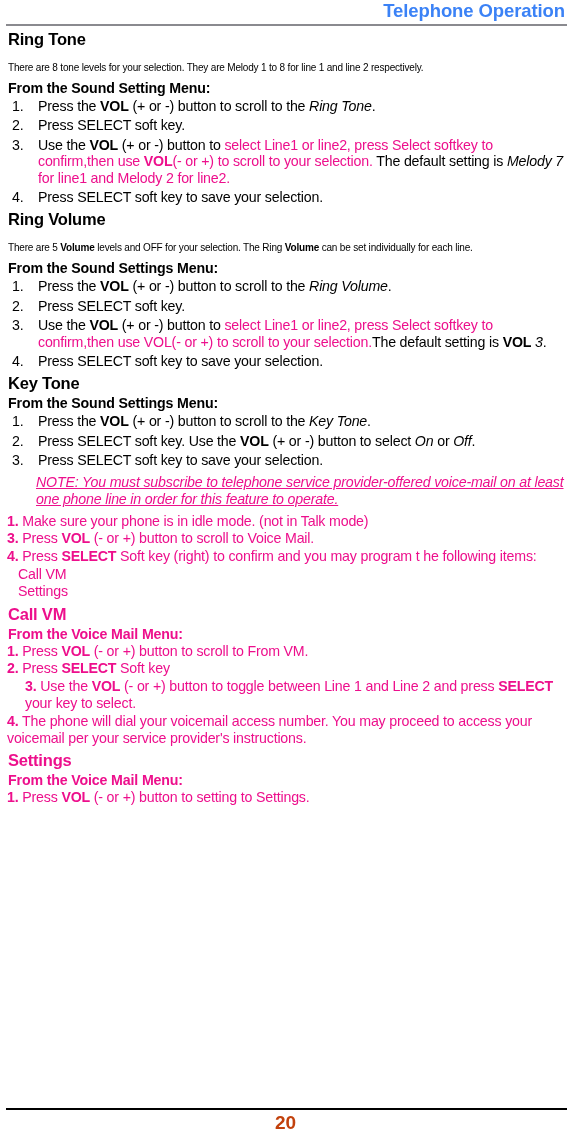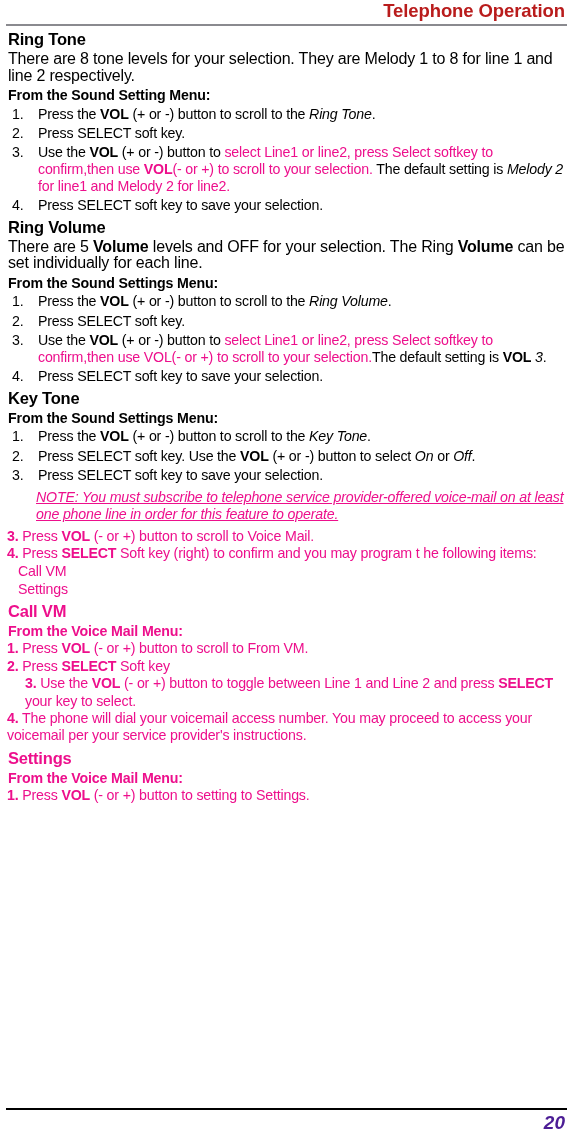--- a/index.html
+++ b/index.html
@@ -17,21 +17,21 @@
     width: 573px;
     height: 1136px;
     padding: 0 6px;
   }
 
   
   .rh {
     text-align: right;
     font-size: 18.5px;
     font-weight: bold;
-    color: #b91c1c;
+    color: #3b82f6;
     letter-spacing: -0.1px;
     line-height: 20px;
     padding-top: 1px;
     padding-right: 2px;
   }
   .rule-top {
     border-top: 2.2px solid #8a8a8f;
     margin: 3px 0 3px 0;
   }
 
@@ -46,23 +46,23 @@
   h3.sub {
     font-size: 14.2px;
     font-weight: bold;
     margin: 1px 0 1px 2px;
     line-height: 16px;
     letter-spacing: -0.15px;
   }
 
   
   p.body {
-    font-size: 16px;
+    font-size: 10px;
     line-height: 16.5px;
-    margin: 3px 0 3px 2px;
+    margin: 12px 0 3px 2px;
     letter-spacing: -0.18px;
   }
 
   
   ol.steps {
     list-style: none;
     margin: 0 0 0 2px;
     padding: 0;
   }
   ol.steps > li {
@@ -125,27 +125,26 @@
     position: absolute;
     left: 6px;
     right: 6px;
     bottom: 2px;
   }
   .rule-bot {
     border-top: 2.2px solid #000000;
     margin: 0 0 2px 0;
   }
   .pageno {
-    text-align: right;
+    text-align: center;
     font-size: 19px;
     font-weight: bold;
-    color: #4c1d95;
+    color: #c2410c;
     line-height: 22px;
     padding-right: 2px;
-    font-style: italic;
   }
 </style>
 </head>
 <body>
 
 <div class="page">
 
   <div class="rh">Telephone Operation</div>
   <div class="rule-top"></div>
 
@@ -156,21 +155,21 @@
     <li>
       <span class="num">1.</span>
       <span>Press the </span><b>VOL</b><span> (+ or -) button to scroll to the </span><i>Ring Tone</i><span>.</span>
     </li>
     <li>
       <span class="num">2.</span>
       <span>Press SELECT soft key.</span>
     </li>
     <li>
       <span class="num">3.</span>
-      <span>Use the </span><b>VOL</b><span> (+ or -) button to </span><span class="magenta">select Line1 or line2, press Select softkey to confirm,then use </span><b class="magenta">VOL</b><span class="magenta">(- or +) to scroll to your selection.</span><span> The default setting is </span><i>Melody 2</i><span class="magenta">  for line1 and Melody 2 for line2.</span>
+      <span>Use the </span><b>VOL</b><span> (+ or -) button to </span><span class="magenta">select Line1 or line2, press Select softkey to confirm,then use </span><b class="magenta">VOL</b><span class="magenta">(- or +) to scroll to your selection.</span><span> The default setting is </span><i>Melody 7</i><span class="magenta">  for line1 and Melody 2 for line2.</span>
     </li>
     <li>
       <span class="num">4.</span>
       <span>Press SELECT soft key to save your selection.</span>
     </li>
   </ol>
 
   <h2 class="sec">Ring Volume</h2>
   <p class="body"><span>There are 5 </span><b>Volume</b><span> levels and OFF for your selection. The Ring </span><b>Volume</b><span> can be set individually for each line.</span></p>
   <h3 class="sub">From the Sound Settings Menu:</h3>
@@ -206,20 +205,23 @@
     </li>
     <li>
       <span class="num">3.</span>
       <span>Press SELECT soft key to save your selection.</span>
     </li>
   </ol>
 
   <p class="note magenta">NOTE: You must subscribe to telephone service provider-offered voice-mail on at least one phone line in order for this feature to operate.</p>
   <ol class="flat magenta">
     <li>
+      <b>1.</b><span> Make sure your phone is in idle mode. (not in Talk mode)</span>
+    </li>
+    <li>
       <b>3.</b><span> Press </span><b>VOL</b><span> (- or +) button to scroll to Voice Mail.</span>
     </li>
     <li>
       <b>4.</b><span> Press </span><b>SELECT</b><span> Soft key (right) to confirm and you may program t he following items:</span>
     </li>
   </ol>
   <div class="bullet-items magenta">
     <div>Call VM</div>
     <div>Settings</div>
   </div>

